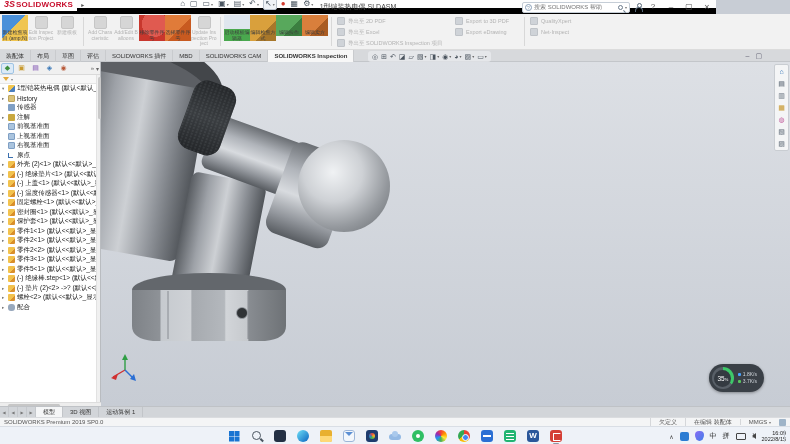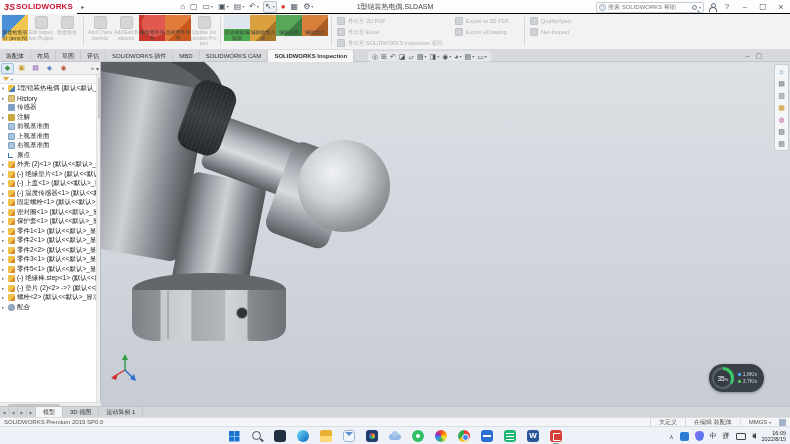--- a/index.html
+++ b/index.html
@@ -1,20 +1,20 @@
 <!DOCTYPE html>
 <html><head>
 <meta charset="utf-8">
 <style>
   *{margin:0;padding:0;box-sizing:border-box;font-family:"Liberation Sans","DejaVu Sans",sans-serif;}
   html,body{width:790px;height:444px;overflow:hidden;background:#c8cdd5;}
   .app{position:absolute;left:0;top:0;width:790px;height:444px;}
 
   
-  .titlebar{position:absolute;left:0;top:0;width:790px;height:14px;background:#fdfdfd;border-bottom:1px solid #000000;display:flex;align-items:center;}
+  .titlebar{position:absolute;left:0;top:0;width:716px;height:14px;background:#fdfdfd;border-bottom:6px solid #000000;display:flex;align-items:center;}
   .logo{display:flex;align-items:center;padding:0 4px;height:14px;background:#fff;}
   .logo-prefix{color:#c8102e;font-style:italic;font-weight:bold;font-size:9px;margin-right:1px;}
   .logo-text{color:#c8102e;font-weight:bold;font-size:8px;letter-spacing:.2px;}
   .logo-expand{font-size:6px;color:#555;margin-left:4px;}
   .qa{display:flex;align-items:center;gap:3px;margin-left:95px;}
   .qa-item{display:flex;align-items:center;height:12px;padding:0 1px;color:#4a5560;font-size:8px;cursor:default;}
   .qa-item .qa-g{font-size:8px;line-height:10px;}
   .qa-item.has-caret::after{content:"▾";font-size:4px;color:#777;margin-left:1px;}
   .qa-item.qa-boxed{border:1px solid #b9c2cc;background:#eef2f6;border-radius:2px;}
   .qa-item.qa-red .qa-g{color:#d23b2e;}

